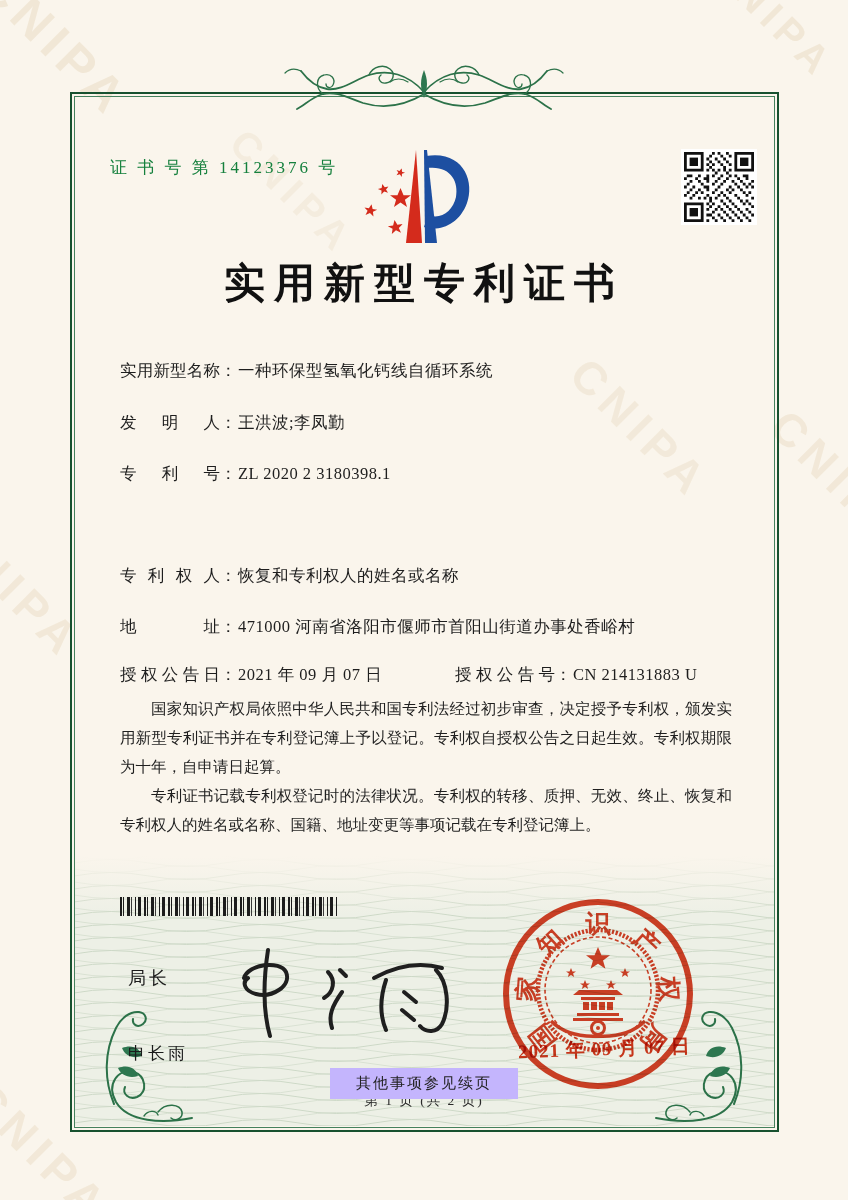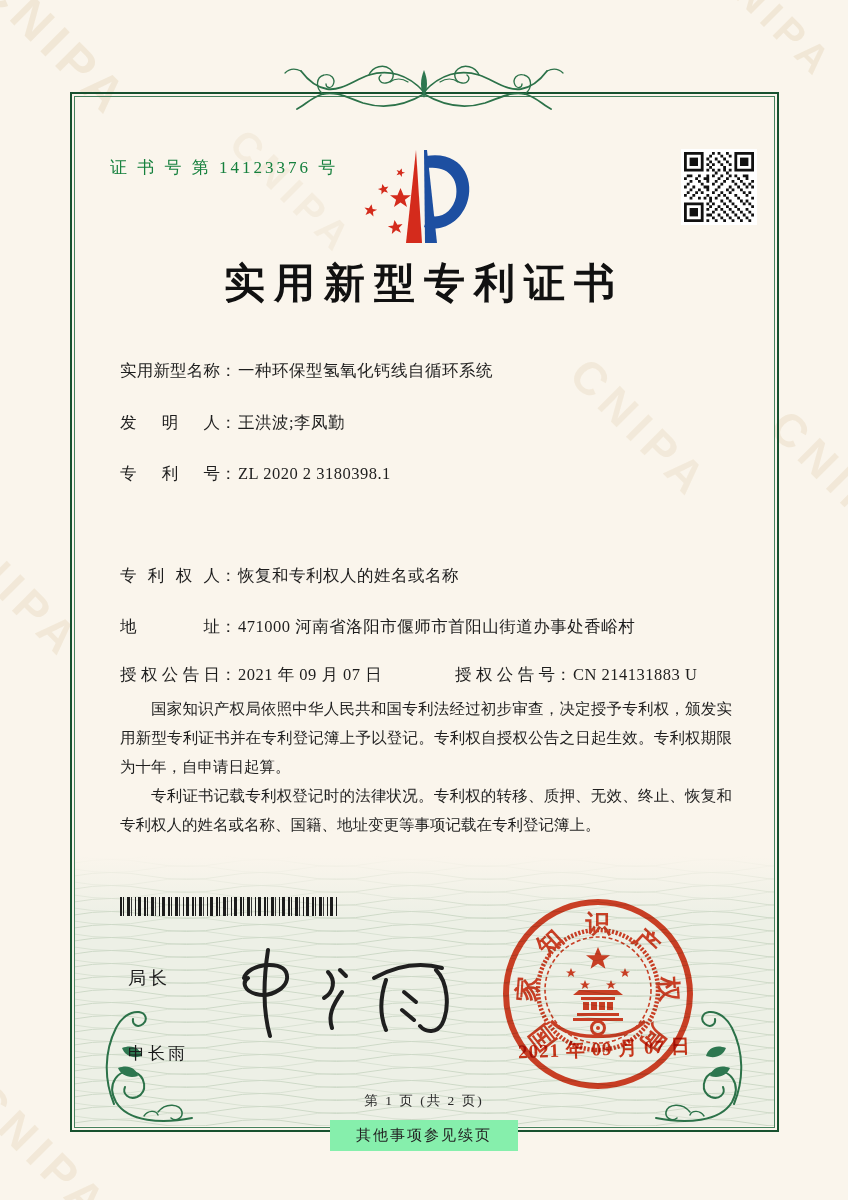--- a/index.html
+++ b/index.html
@@ -43,21 +43,21 @@
   
   .seal{position:absolute;left:503px;top:899px;width:190px;height:190px;mix-blend-mode:multiply;opacity:.95;}
   .seal-ring{position:absolute;inset:0;border:6px solid #d5381c;border-radius:50%;}
   .seal-char{position:absolute;left:50%;top:50%;font-size:25px;font-weight:bold;color:#d5381c;
              transform:translate(-50%,-50%) rotate(var(--a)) translateY(-71px);}
   .seal-emblem{position:absolute;left:30px;top:26px;}
   .seal-date{position:absolute;left:518px;top:1036px;width:180px;font-size:19px;font-weight:bold;color:#d5381c;
              letter-spacing:1px;transform:rotate(-2deg);mix-blend-mode:multiply;white-space:nowrap;}
   
   .pagenum{position:absolute;left:0;right:0;top:1092px;text-align:center;font-size:13.5px;letter-spacing:2px;color:#2a2a2a;}
-  .note{position:absolute;left:424px;top:1120px;transform:translateX(-50%);background:#86efac;
+  .note{position:absolute;left:424px;top:1068px;transform:translateX(-50%);background:#c4b5fd;
         padding:6px 26px;font-size:15px;letter-spacing:2px;color:#222;}
   .orn{position:absolute;}
 </style>
 </head>
 <body>
 
 <div class="page">
 
   <svg width="0" height="0" style="position:absolute">
     <defs>

